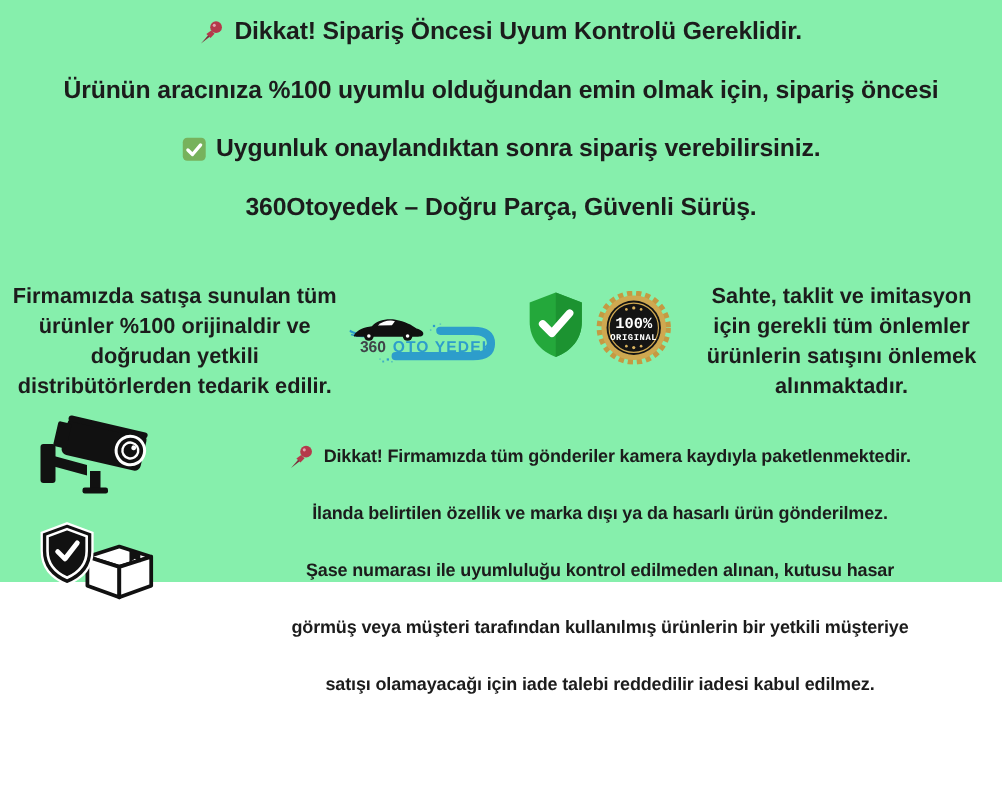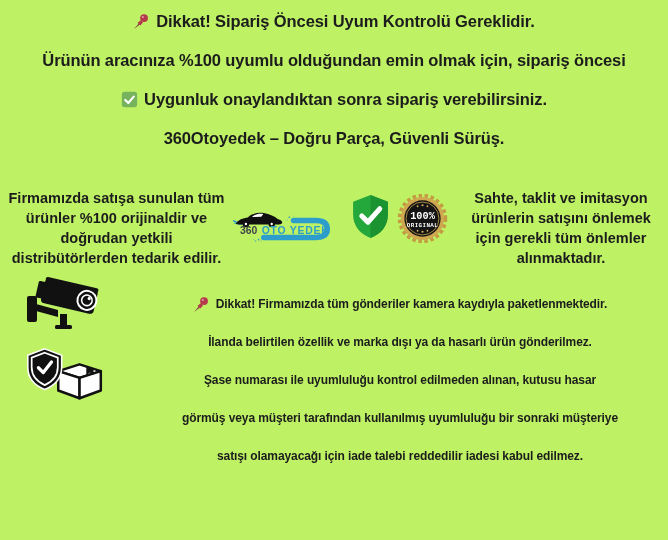--- a/index.html
+++ b/index.html
@@ -1,21 +1,21 @@
 <!DOCTYPE html>
 <html><head>
 <meta charset="utf-8">
 <style>
   html,body{margin:0;padding:0;}
   body{
     width:668px;height:540px;background:#ffffff;overflow:hidden;
     font-family:"Liberation Sans", sans-serif;font-weight:bold;color:#1c1c1c;
     -webkit-font-smoothing:antialiased;
   }
-  .canvas{position:relative;width:668px;height:540px;background:#bef264;}
+  .canvas{position:relative;width:668px;height:388px;background:#86efac;}
 
   
   .top-notice{padding-top:2px;}
   .top-line{
     height:39px;display:flex;align-items:center;justify-content:center;
     gap:6px;font-size:16.5px;letter-spacing:-0.1px;white-space:nowrap;
   }
 
   
   .mid-row{display:flex;margin-top:6px;}
@@ -139,22 +139,22 @@
             <circle cx="33" cy="37.5" r="0.9" fill="#d9b25e"></circle>
           </g>
           <text x="28" y="25" text-anchor="middle" font-size="10.5" font-weight="bold" fill="#ffffff">100%</text>
           <text x="28" y="33.5" text-anchor="middle" font-size="6" font-weight="bold" fill="#ffffff" letter-spacing="0.4">ORIGINAL</text>
         </svg>
       </div>
     </div>
 
     <div class="side-panel right-panel">
       <span>Sahte, taklit ve imitasyon</span>
+      <span>için gerekli tüm önlemler</span>
       <span>ürünlerin satışını önlemek</span>
-      <span>için gerekli tüm önlemler</span>
       <span>alınmaktadır.</span>
     </div>
   </div>
 
   <div class="bottom-row">
 
     <div class="icons-col">
 
       <svg width="84" height="56" viewBox="0 0 84 56">
         <g fill="#111111">
@@ -196,21 +196,21 @@
         </svg>
         <span>Dikkat! Firmamızda tüm gönderiler kamera kaydıyla paketlenmektedir.</span>
       </div>
       <div class="bottom-line">
         <span>İlanda belirtilen özellik ve marka dışı ya da hasarlı ürün gönderilmez.</span>
       </div>
       <div class="bottom-line">
         <span>Şase numarası ile uyumluluğu kontrol edilmeden alınan, kutusu hasar</span>
       </div>
       <div class="bottom-line">
-        <span>görmüş veya müşteri tarafından kullanılmış uyumluluğu bir sonraki müşteriye</span>
+        <span>görmüş veya müşteri tarafından kullanılmış ürünlerin bir yetkili müşteriye</span>
       </div>
       <div class="bottom-line">
         <span>satışı olamayacağı için iade talebi reddedilir iadesi kabul edilmez.</span>
       </div>
     </div>
   </div>
 
 </div>
 
 </body></html>

